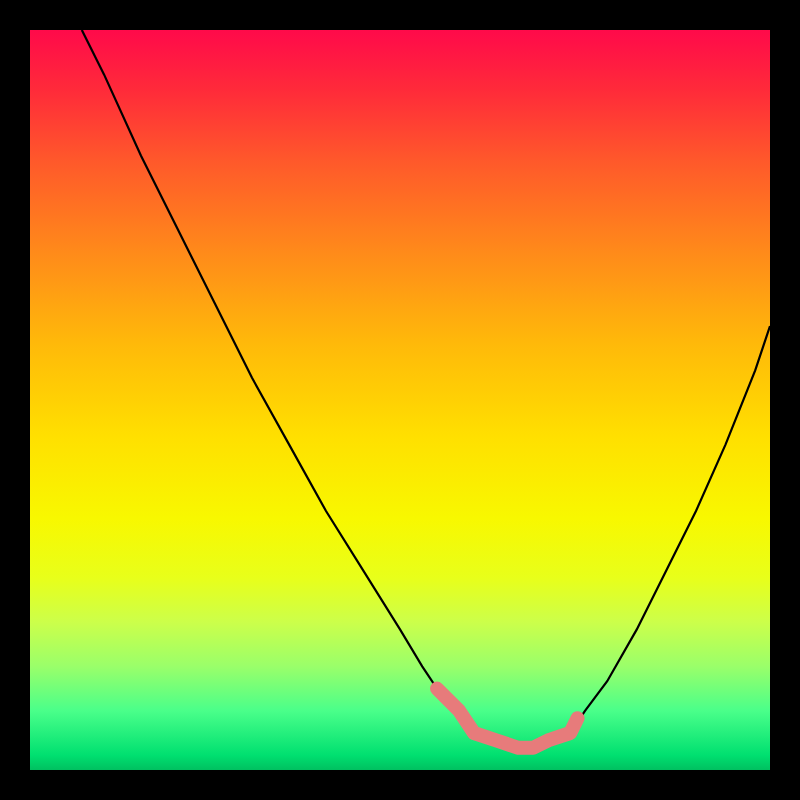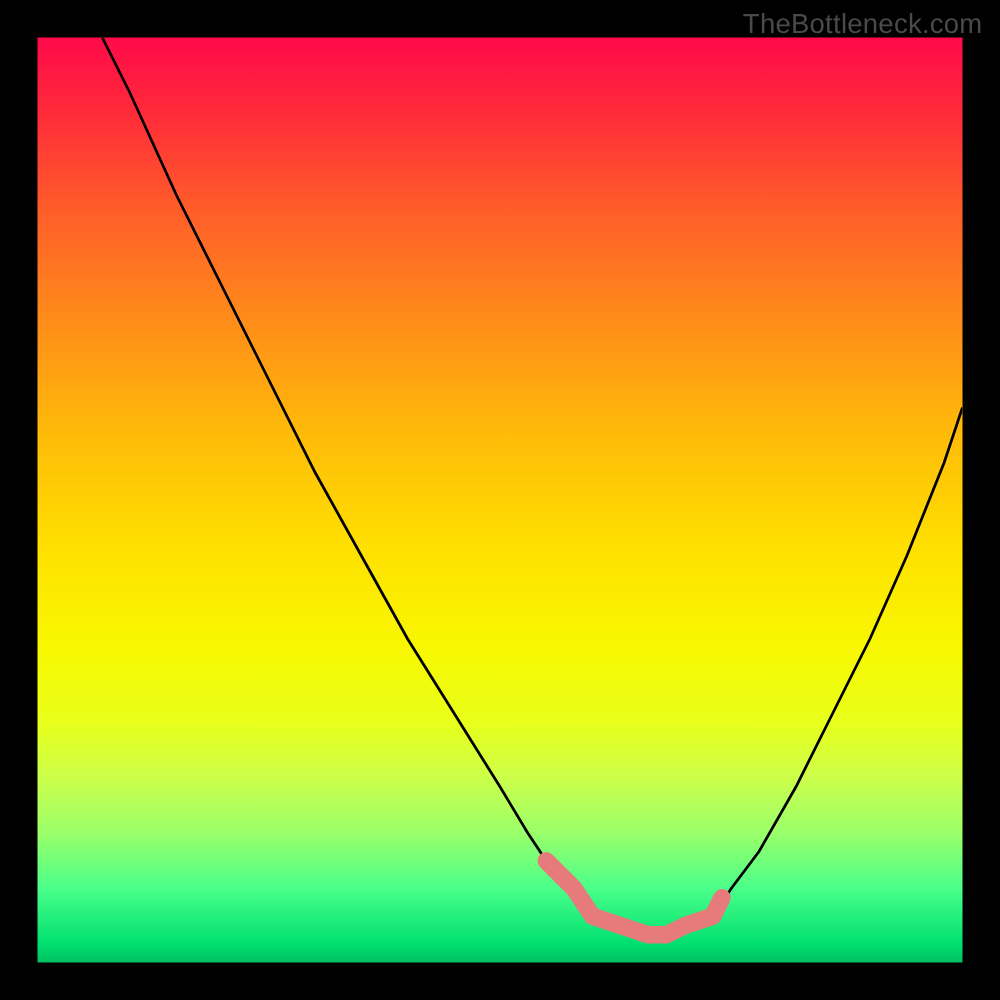--- a/index.html
+++ b/index.html
@@ -67,21 +67,20 @@
     stroke-width: 14;
     stroke-linecap: round;
     stroke-linejoin: round;
   }
 </style>
 </head>
 <body>
 
 <div class="frame">
 
-  <div class="watermark">TheBottleneck.com</div>
 
   <div class="plot">
     <svg viewBox="0 0 740 740" preserveAspectRatio="none">
 
       <path id="main-curve" class="curve-main" d="M51.8 0.0 L74.0 44.4 L111.0 125.8 L148.0 199.8 L185.0 273.8 L222.0 347.8 L259.0 414.4 L296.0 481.0 L333.0 540.2 L370.0 599.4 L392.2 636.4 L407.0 658.6 L429.2 680.8 L444.0 703.0 L466.2 710.4 L488.4 717.8 L503.2 717.8 L518.0 710.4 L540.2 703.0 L555.0 680.8 L577.2 651.2 L606.8 599.4 L636.4 540.2 L666.0 481.0 L695.6 414.4 L725.2 340.4 L740.0 296.0"></path>
 
       <path id="accent-curve" class="curve-accent" d="M407.0 658.6 L429.2 680.8 L444.0 703.0 L466.2 710.4 L488.4 717.8 L503.2 717.8 L518.0 710.4 L540.2 703.0 L547.6 688.2"></path>
     </svg>
   </div>
 

